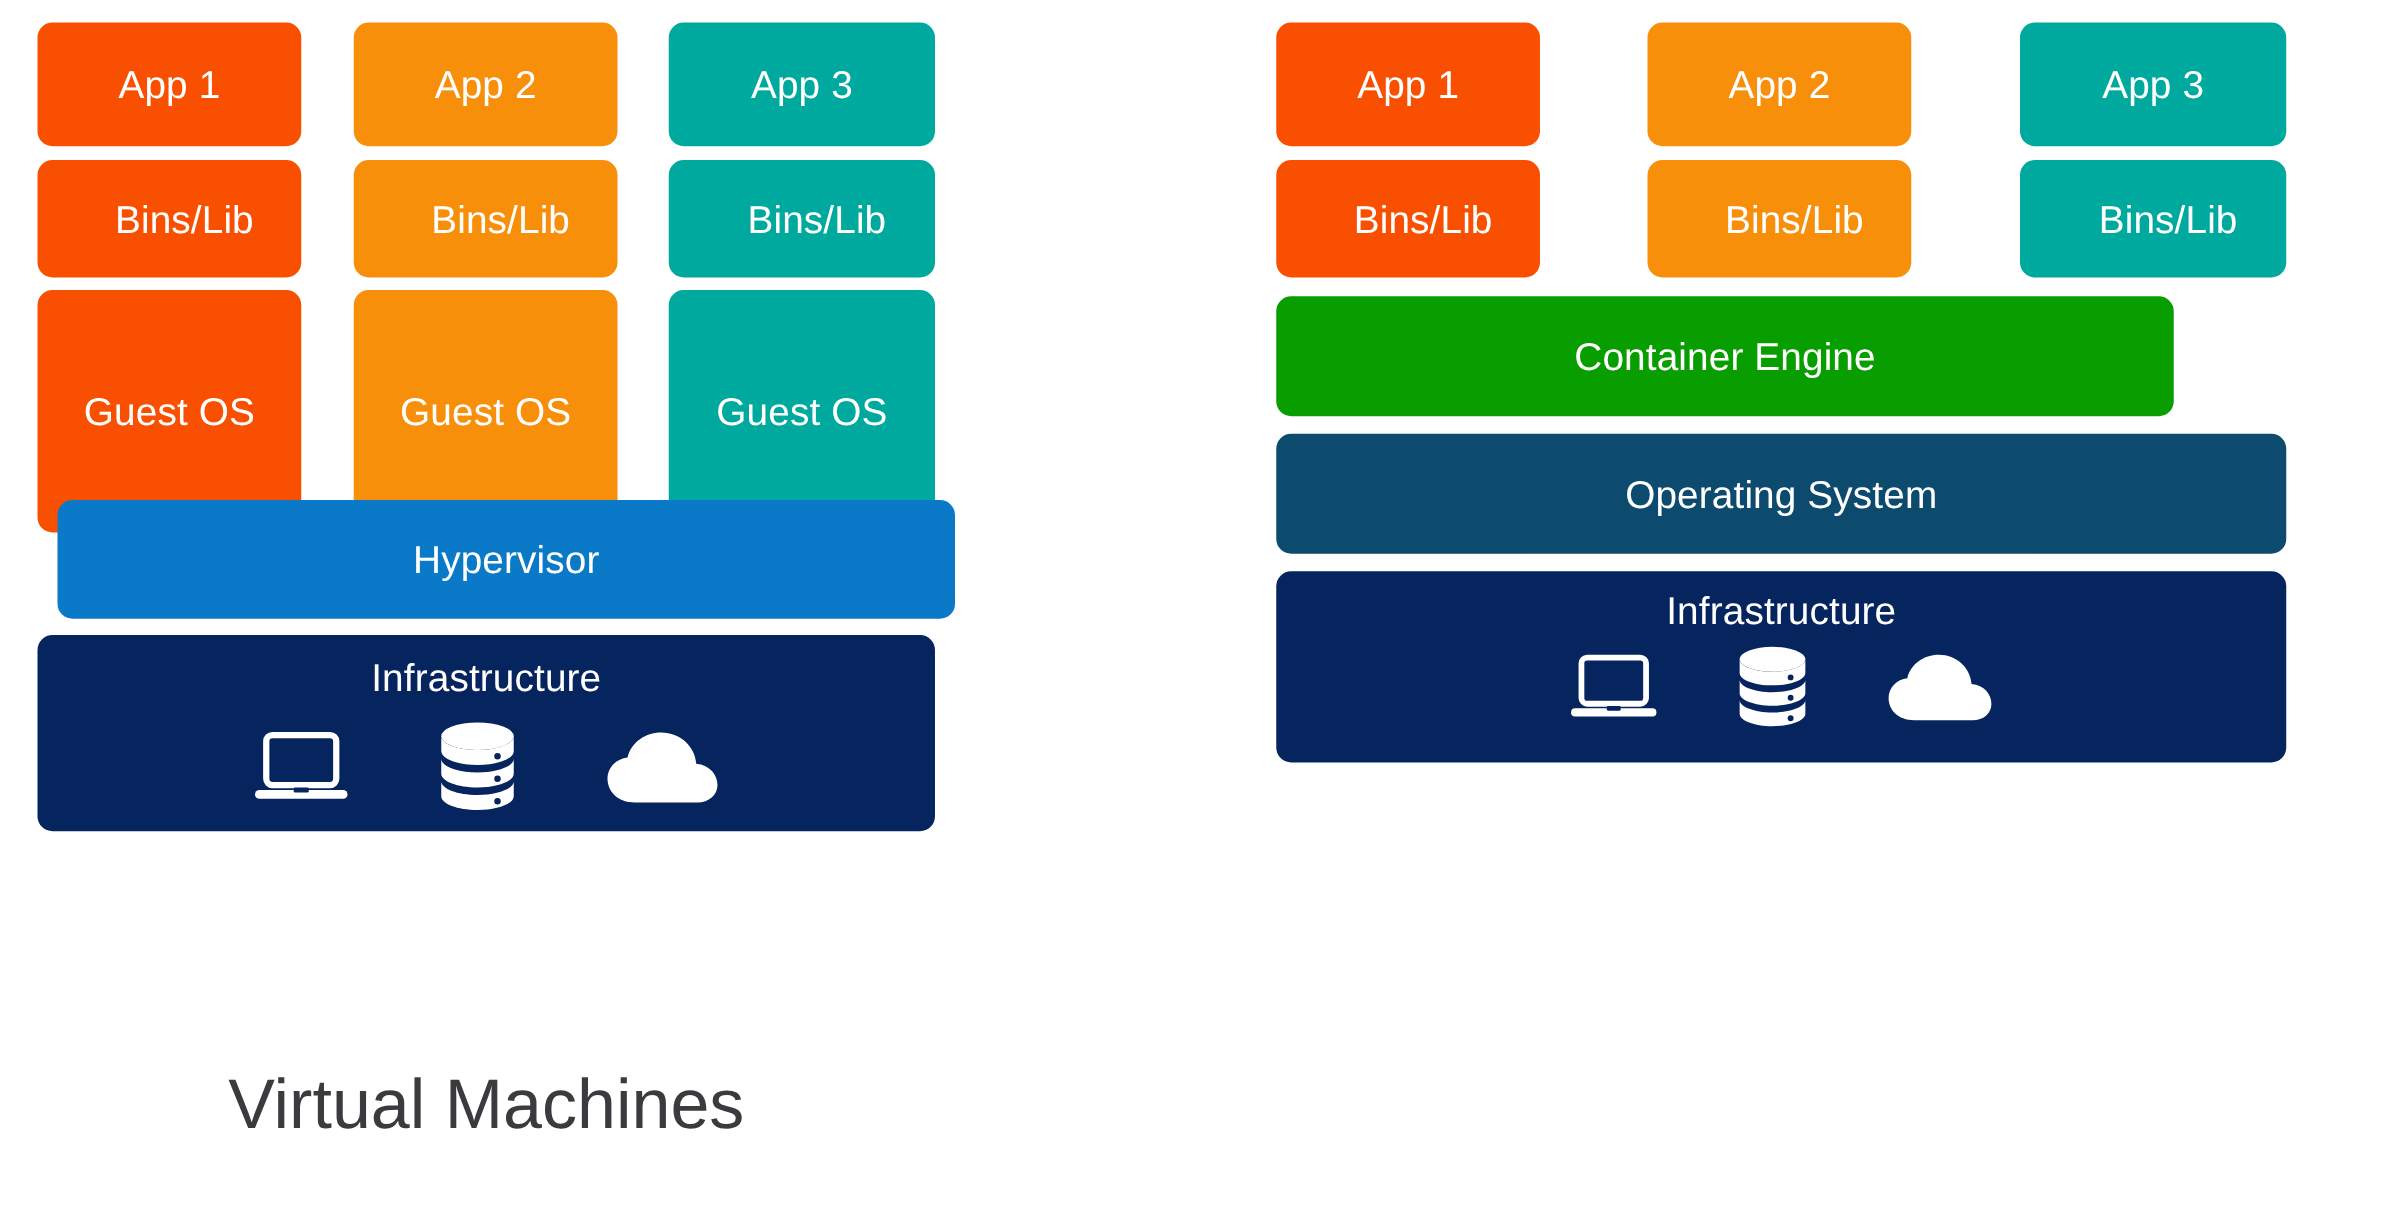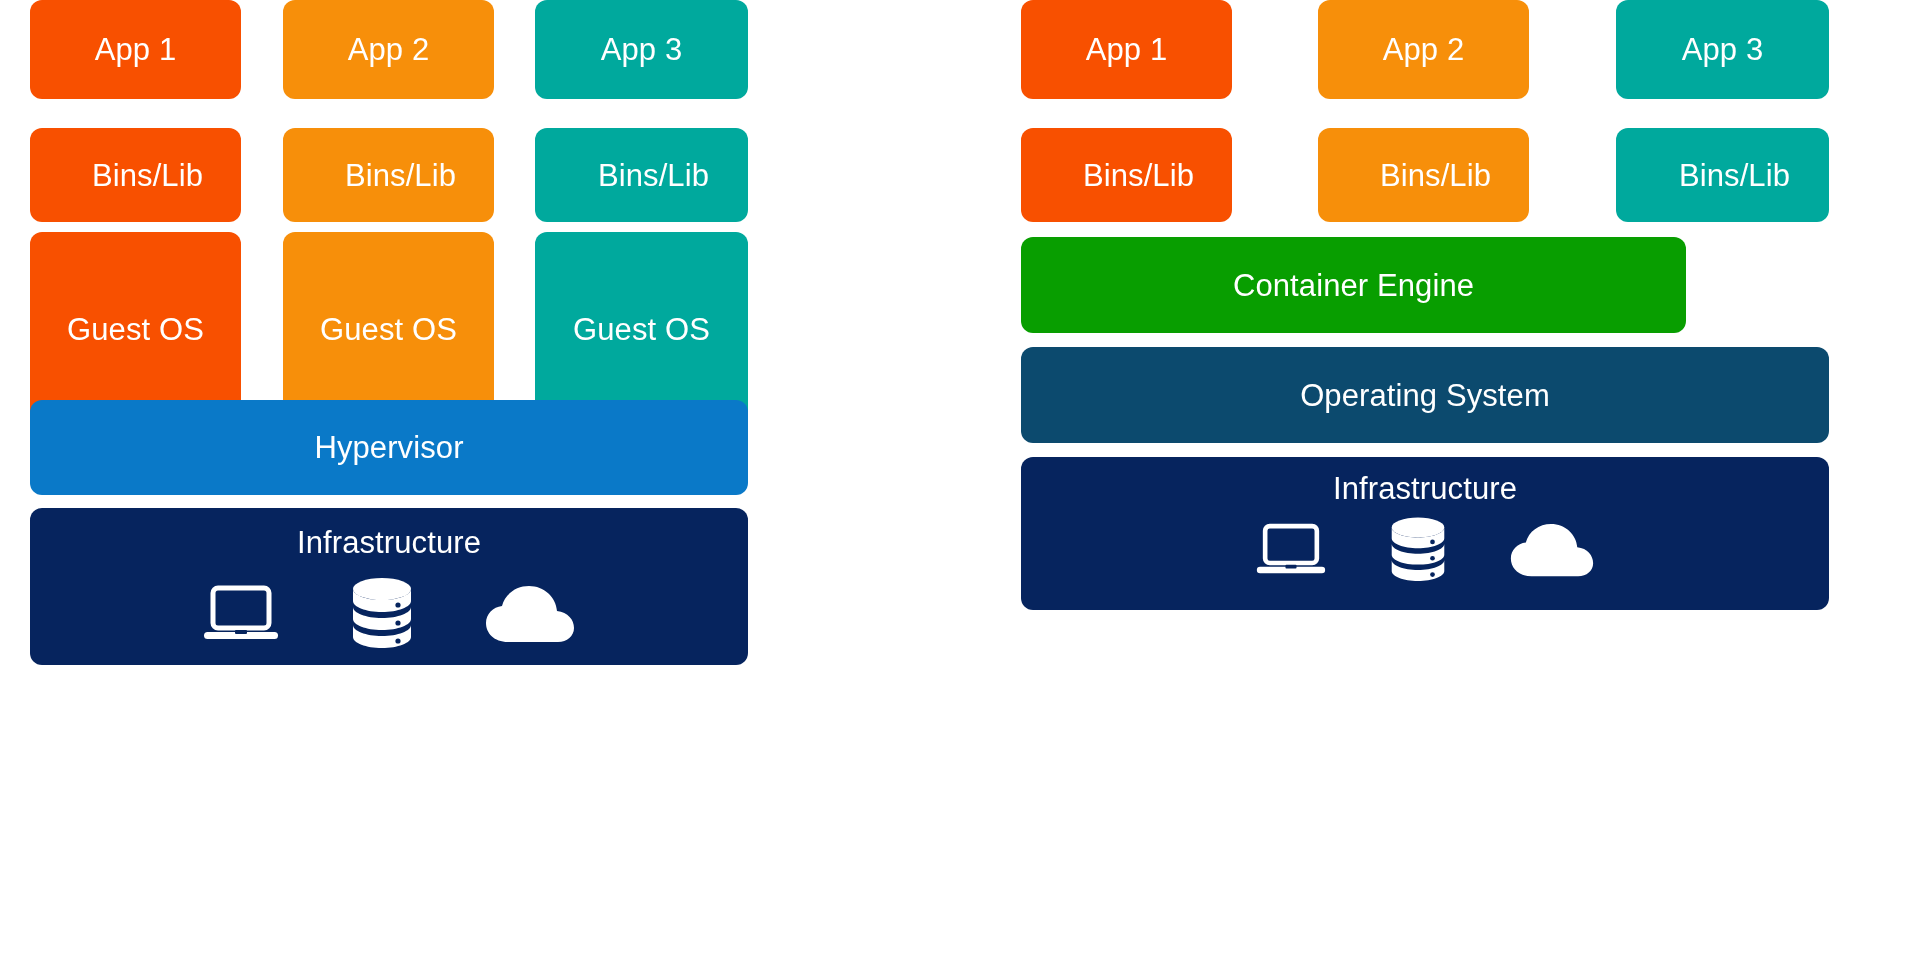--- a/index.html
+++ b/index.html
@@ -50,34 +50,34 @@
 
   
   .cell { font-size: 31px; }
   .bar  { font-size: 31px; }
 
   
   .l-c1 { left: 0px;   width: 211px; }
   .l-c2 { left: 253px; width: 211px; }
   .l-c3 { left: 505px; width: 213px; }
 
-  .row-app   { top: 0;  height: 99px; }
+  .row-app   { top: 18px;  height: 99px; }
   .row-bins  { top: 128px; height: 94px; padding-left: 24px; }
   .row-guest { top: 232px; height: 194px; }
 
-  .l-hyper { left: 0px; top: 400px;  width: 718px; height: 95px; }
+  .l-hyper { left: 16px; top: 400px;  width: 718px; height: 95px; }
   .l-infra { left: 0px; top: 508px;  width: 718px; height: 157px;
              align-items: flex-start; padding-top: 19px; }
 
   
   .r-c1 { left: 0px;   width: 211px; }
   .r-c2 { left: 297px; width: 211px; }
   .r-c3 { left: 595px; width: 213px; }
 
-  .r-engine { left: 0px; top: 237px; width: 665px; height: 96px; }
+  .r-engine { left: 0px; top: 237px; width: 718px; height: 96px; }
   .r-os     { left: 0px; top: 347px; width: 808px; height: 96px; }
   .r-infra  { left: 0px; top: 457px; width: 808px; height: 153px;
               align-items: flex-start; padding-top: 16px; }
 
   
   .icon-strip {
     position: absolute;
     left: 0;
     right: 0;
     display: flex;
@@ -229,14 +229,15 @@
 
         <svg class="icon" width="86" height="58" viewBox="0 0 92 62" aria-hidden="true">
           <path fill="#ffffff" d="M24 58 C10 58 2 49 2 39 C2 30 9 23 18 22 C21 10 32 2 45 2
                    C60 2 72 13 73 27 C84 28 90 36 90 44 C90 52 83 58 74 58 Z"></path>
         </svg>
 
       </div>
     </div>
   </div>
 
+  <div class="caption left">Virtual Machines</div>
 
 </div>
 
 </body></html>

